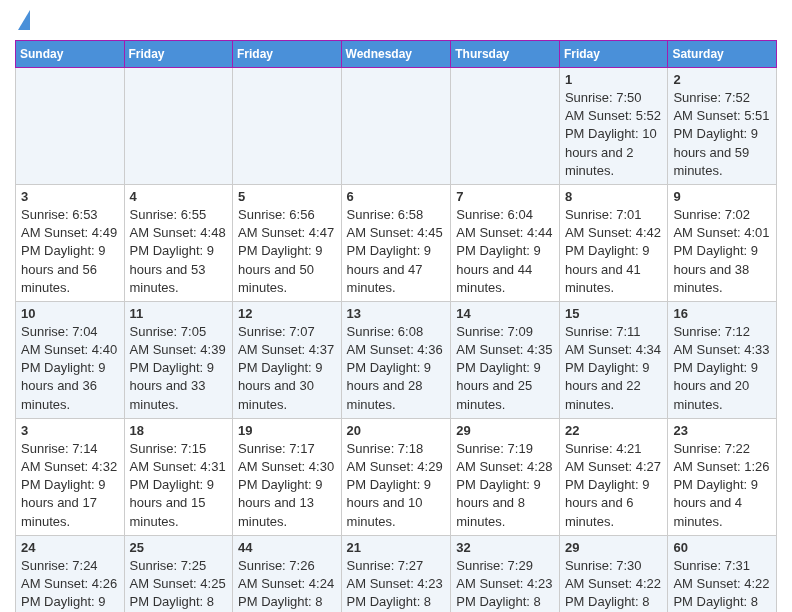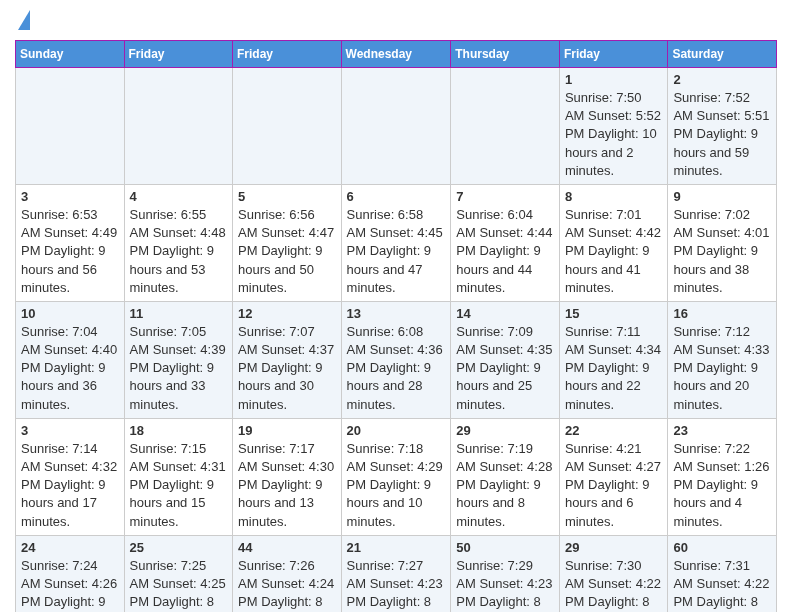--- a/index.html
+++ b/index.html
@@ -302,21 +302,21 @@
 Sunset: 4:24 PM
 Daylight: 8 hours and 57 minutes.</div>
         </td>
         <td>
           <span class="day-number">21</span>
           <div class="day-info">Sunrise: 7:27 AM
 Sunset: 4:23 PM
 Daylight: 8 hours and 55 minutes.</div>
         </td>
         <td>
-          <span class="day-number">50</span>
+          <span class="day-number">32</span>
           <div class="day-info">Sunrise: 7:29 AM
 Sunset: 4:23 PM
 Daylight: 8 hours and 54 minutes.</div>
         </td>
         <td>
           <span class="day-number">29</span>
           <div class="day-info">Sunrise: 7:30 AM
 Sunset: 4:22 PM
 Daylight: 8 hours and 52 minutes.</div>
         </td>

